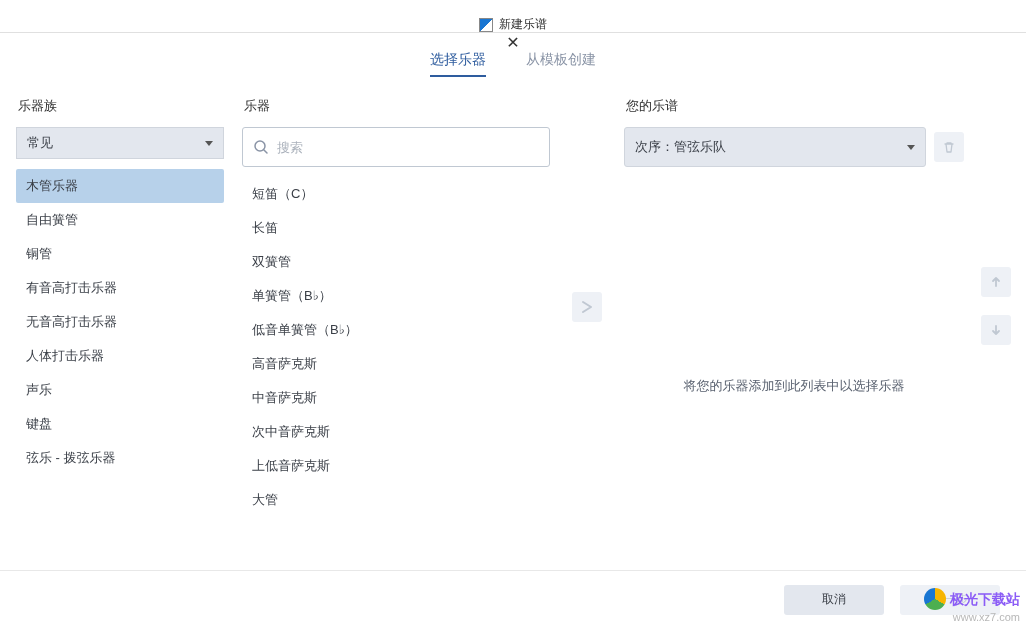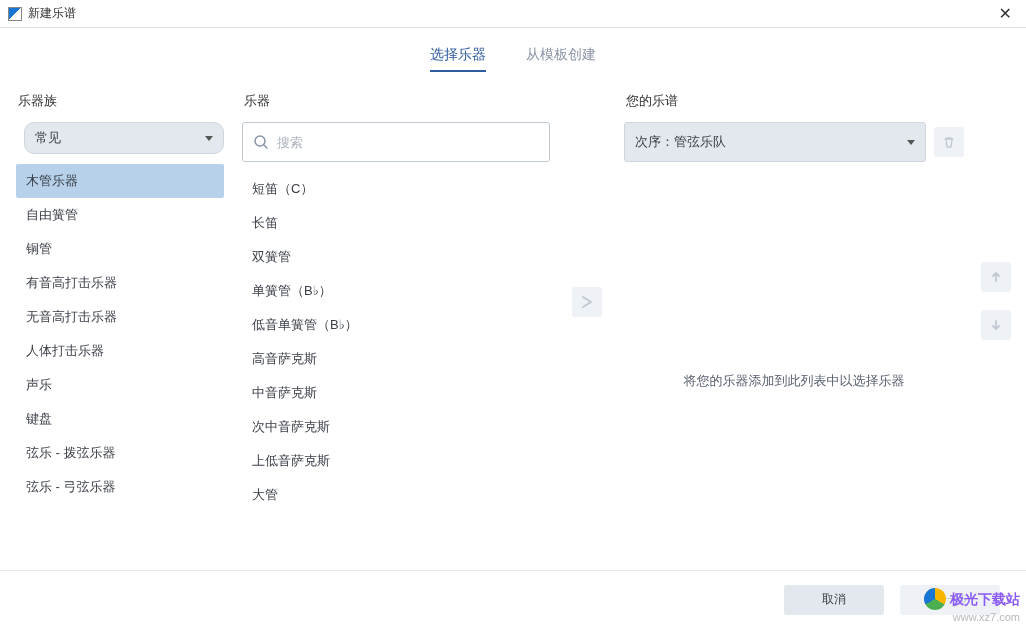--- a/index.html
+++ b/index.html
@@ -11,22 +11,23 @@
       width: 1026px;
       height: 628px;
       overflow: hidden;
       position: relative;
     }
     .titlebar {
       display: flex;
       align-items: center;
       justify-content: space-between;
       height: 28px;
-      padding: 8px 8px;
+      padding: 16px 8px;
       border-bottom: 1px solid #e0e0e0;
+      flex-direction: column;
     }
     .titlebar-left {
       display: flex;
       align-items: center;
       gap: 6px;
     }
     .app-icon {
       width: 14px;
       height: 14px;
       background: linear-gradient(135deg, #1976d2 0%, #1976d2 50%, #fff 50%, #fff 100%);
@@ -68,27 +69,26 @@
       margin-bottom: 12px;
       padding-left: 2px;
     }
     .dropdown {
       position: relative;
       display: flex;
       align-items: center;
       justify-content: space-between;
       background: #e3e7ee;
       border: 1px solid #d0d5dd;
-      border-radius: 10px;
+      border-radius: 0;
       height: 32px;
       padding: 0 10px;
       cursor: pointer;
       font-size: 13px;
       color: #3a3f47;
-      margin-left: 8px;
     }
     .caret-down {
       width: 0; height: 0;
       border-left: 4px solid transparent;
       border-right: 4px solid transparent;
       border-top: 5px solid #555;
     }
     .family-list { margin-top: 10px; }
     .family-item {
       padding: 8px 10px;
@@ -220,21 +220,20 @@
     <div class="family-list">
       <div class="family-item selected">木管乐器</div>
       <div class="family-item">自由簧管</div>
       <div class="family-item">铜管</div>
       <div class="family-item">有音高打击乐器</div>
       <div class="family-item">无音高打击乐器</div>
       <div class="family-item">人体打击乐器</div>
       <div class="family-item">声乐</div>
       <div class="family-item">键盘</div>
       <div class="family-item">弦乐 - 拨弦乐器</div>
-      <div class="family-item">弦乐 - 弓弦乐器</div>
     </div>
   </div>
 
   <div class="col col-instr">
     <div class="col-header">乐器</div>
     <div class="search-wrap">
       <span class="search-icon">
         <svg width="16" height="16" viewBox="0 0 16 16">
             <circle cx="7" cy="7" r="5" fill="none" stroke="#8a94a6" stroke-width="1.5"></circle>
             <line x1="11" y1="11" x2="14" y2="14" stroke="#8a94a6" stroke-width="1.5" stroke-linecap="round"></line>

